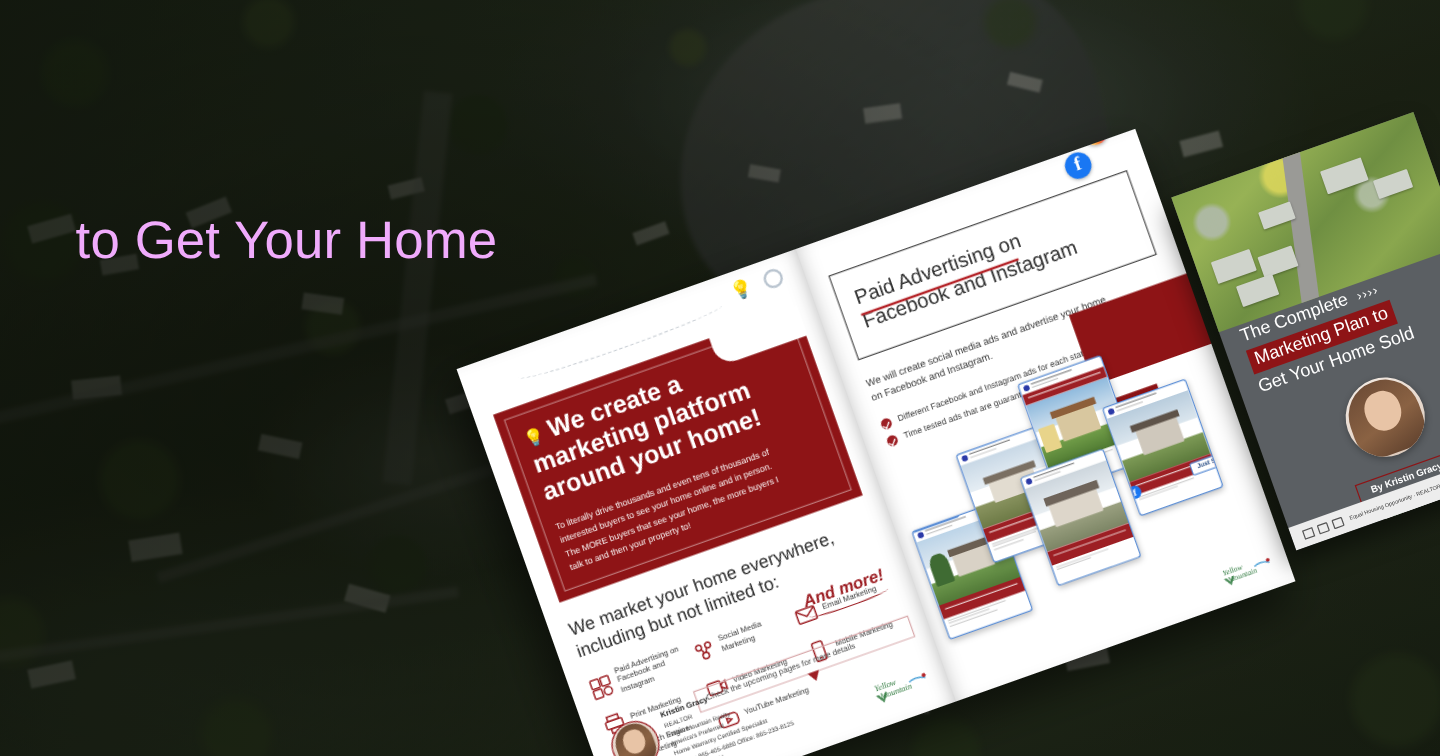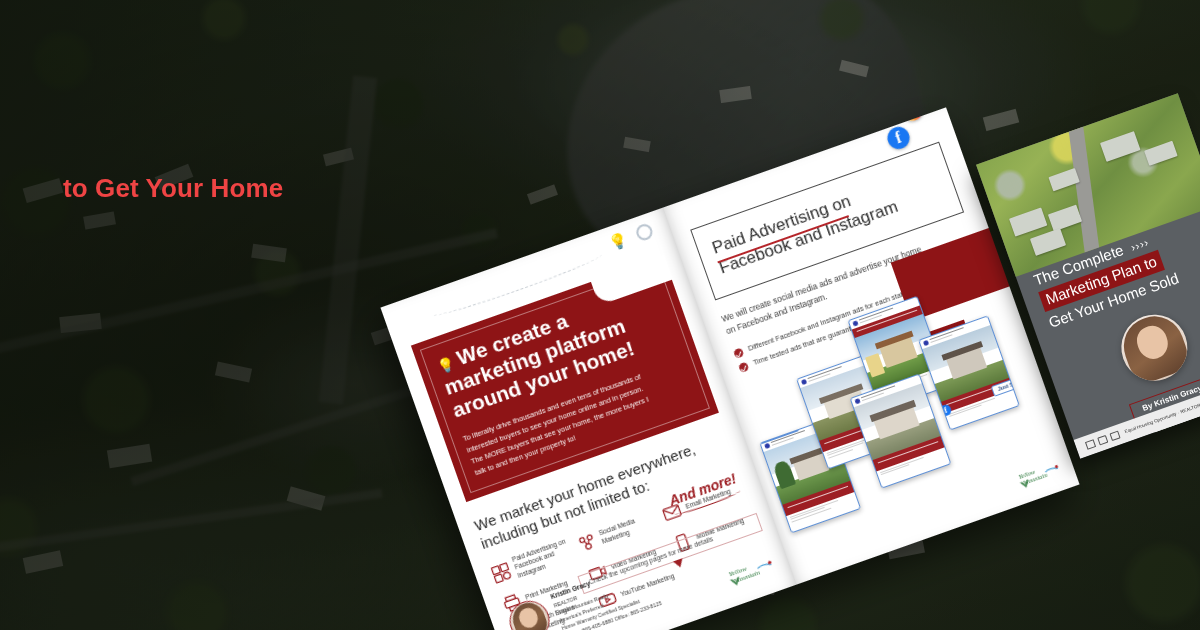--- a/index.html
+++ b/index.html
@@ -72,21 +72,21 @@
   }
   .click-box .ct {
     font-size:44px; font-weight:300; color:#fff; letter-spacing:.2px;
     line-height:1.06; white-space:nowrap;
   }
   .h-big {
     font-size:50px; font-weight:700; color:#fff; letter-spacing:-.4px;
     line-height:1.14; text-transform:uppercase;
   }
   .h-sub {
-    margin-top:22px; font-size:26px; font-weight:700; color:#ef4444;
+    margin-top:22px; font-size:44px; font-weight:400; color:#f0abfc;
     line-height:1.30; letter-spacing:.1px;
   }
 
   
   .spread {
     position:absolute; left:430px; top:196px; width:600px; height:400px;
     transform: rotate(-19.5deg); transform-origin:50% 50%;
     z-index:20;
     filter: drop-shadow(-10px 14px 18px rgba(0,0,0,.55));
   }

